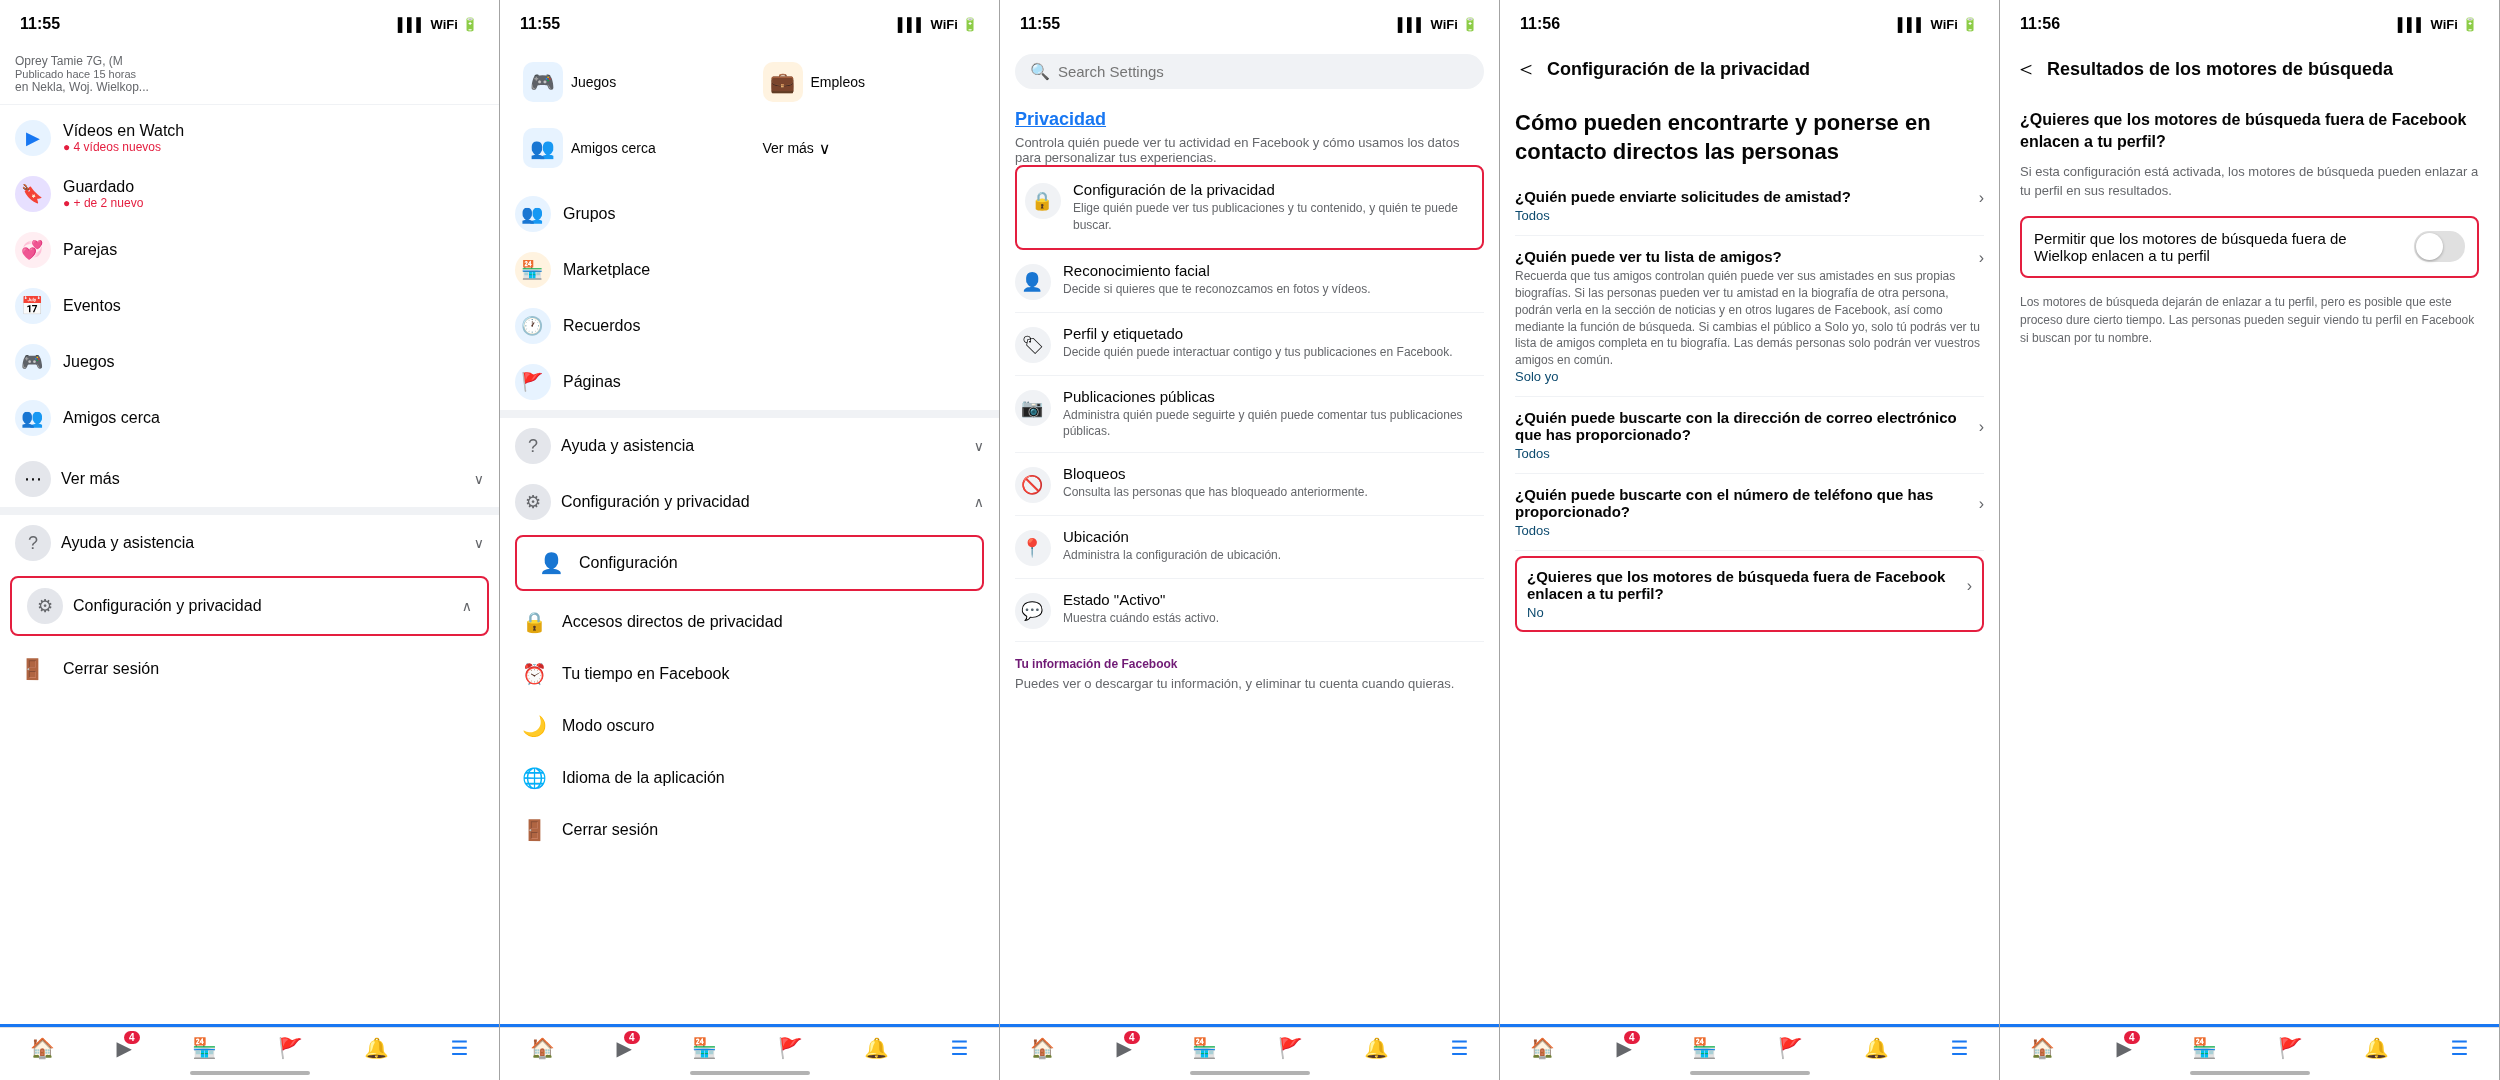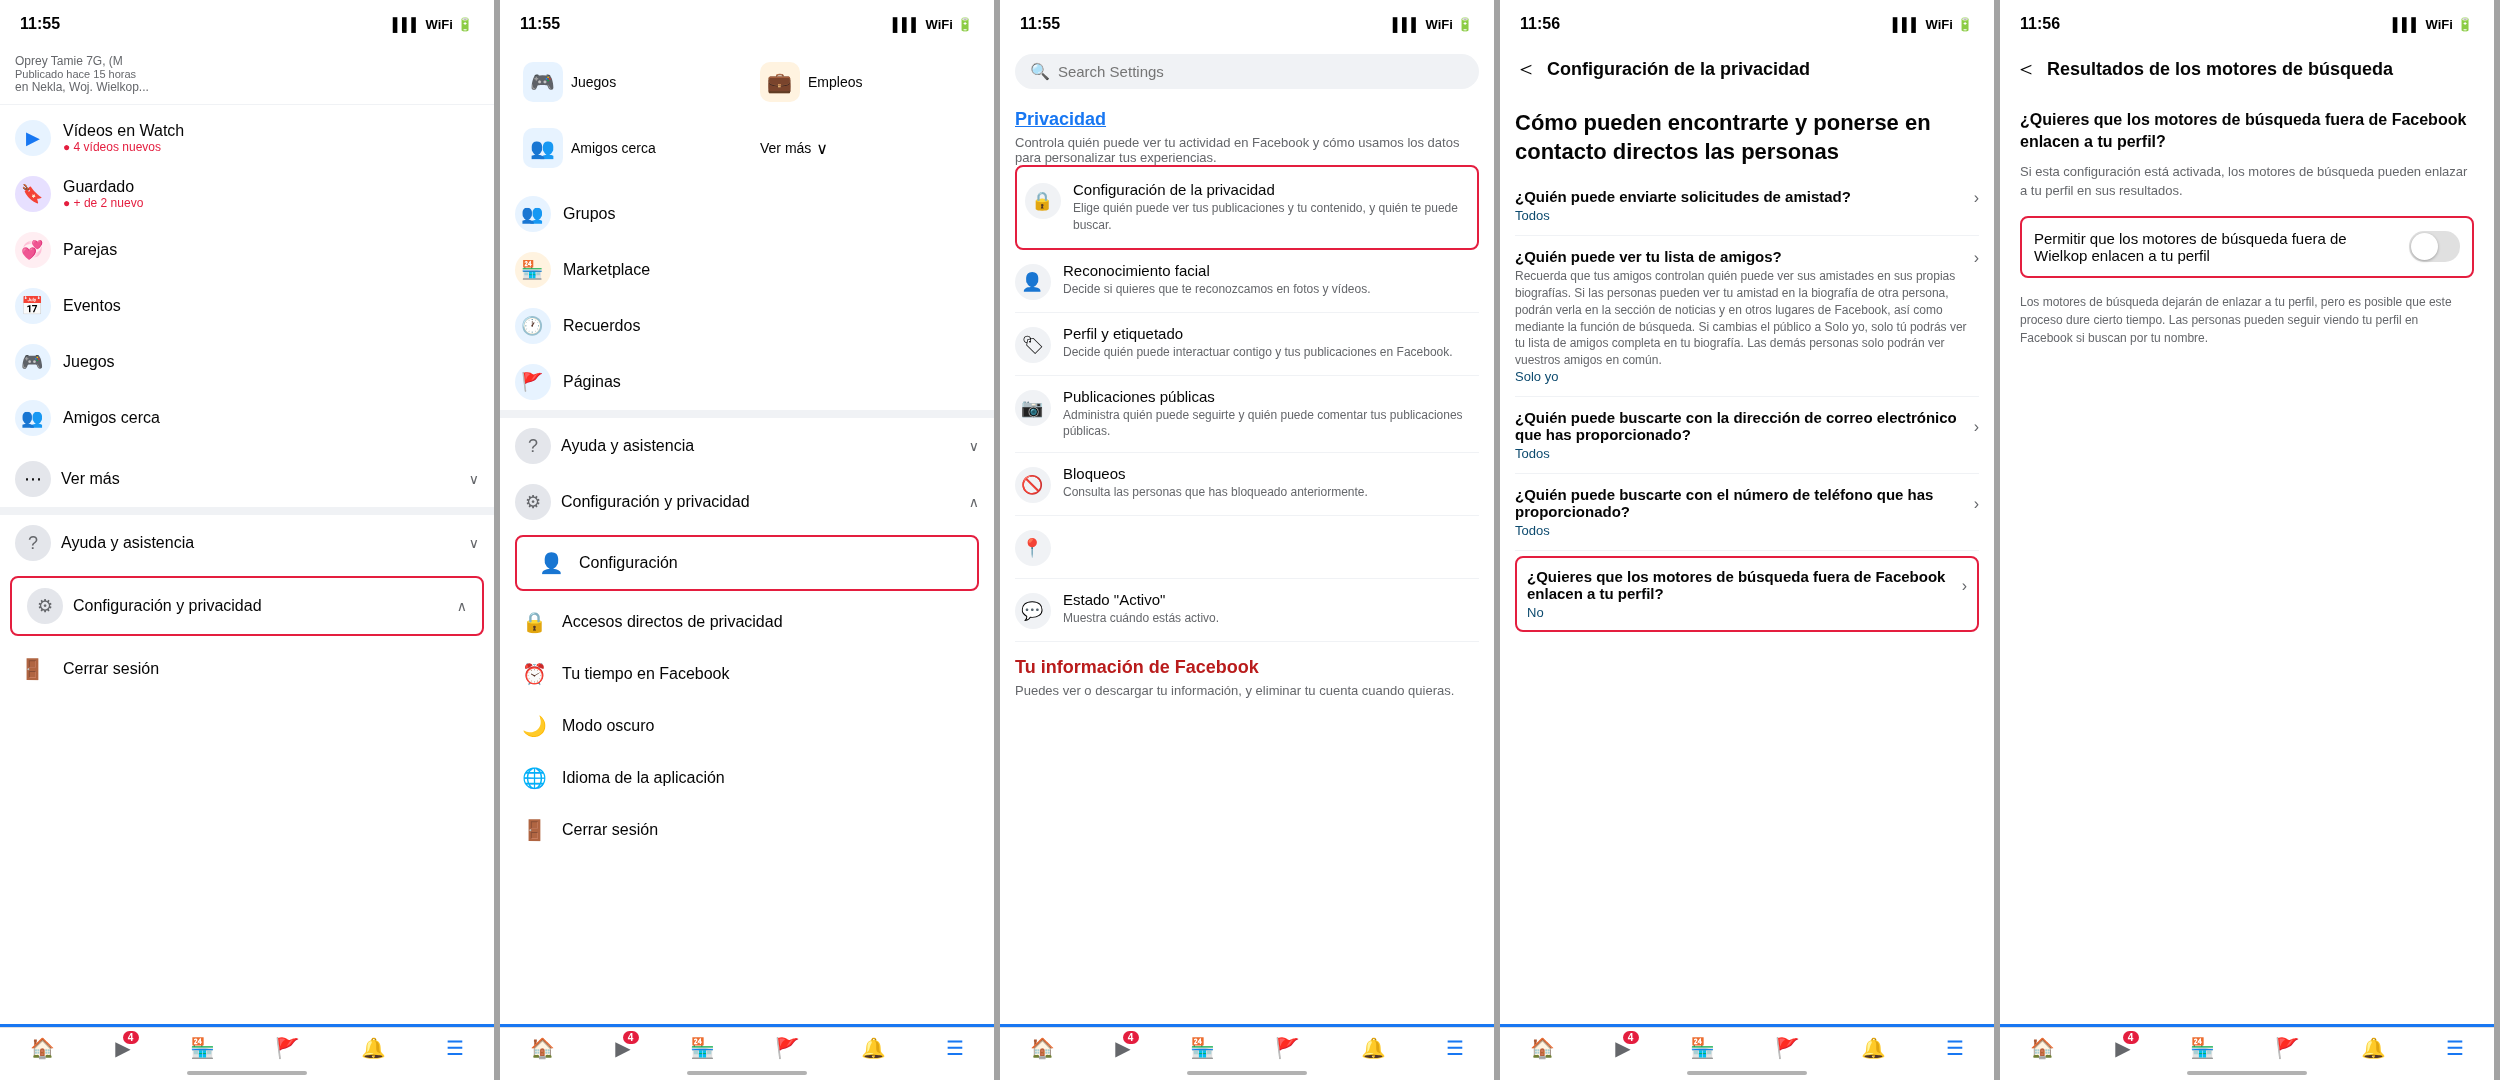--- a/index.html
+++ b/index.html
@@ -11,21 +11,21 @@
       height: 1080px;
       overflow: hidden;
     }
 
     .phone-panel {
       width: 500px;
       height: 1080px;
       background: #fff;
       display: flex;
       flex-direction: column;
-      border-right: 6px solid #a3a3a3;
+      border-right: 1px solid #a3a3a3;
       overflow: hidden;
       position: relative;
     }
 
     
     .status-bar {
       display: flex;
       justify-content: space-between;
       align-items: center;
       padding: 8px 20px 4px;
@@ -260,23 +260,23 @@
     .privacy-item-title { font-size: 15px; font-weight: 500; color: #050505; }
     .privacy-item-desc { font-size: 12px; color: #65676b; margin-top: 2px; line-height: 1.4; }
 
     .highlighted-privacy {
       border: 2px solid #e41e3f;
       border-radius: 8px;
       padding: 2px 8px;
     }
 
     .privacy-section-title {
-      font-size: 18px;
+      font-size: 12px;
       font-weight: 600;
-      color: #b91c1c;
+      color: #701a75;
       padding: 15px 0 5px;
     }
     .privacy-section-desc {
       font-size: 13px;
       color: #65676b;
       padding-bottom: 5px;
     }
 
     
     .panel4-content {
@@ -692,20 +692,24 @@
     <div class="privacy-item">
       <div class="privacy-item-icon">🚫</div>
       <div class="privacy-item-content">
         <div class="privacy-item-title">Bloqueos</div>
         <div class="privacy-item-desc">Consulta las personas que has bloqueado anteriormente.</div>
       </div>
     </div>
 
     <div class="privacy-item">
       <div class="privacy-item-icon">📍</div>
+      <div class="privacy-item-content">
+        <div class="privacy-item-title">Ubicación</div>
+        <div class="privacy-item-desc">Administra la configuración de ubicación.</div>
+      </div>
     </div>
 
     <div class="privacy-item">
       <div class="privacy-item-icon">💬</div>
       <div class="privacy-item-content">
         <div class="privacy-item-title">Estado "Activo"</div>
         <div class="privacy-item-desc">Muestra cuándo estás activo.</div>
       </div>
     </div>
 

